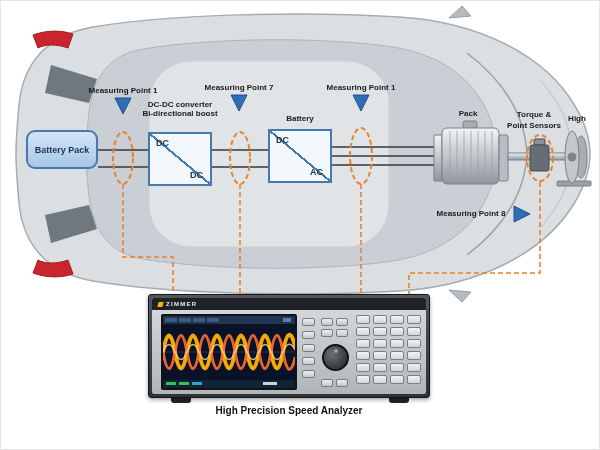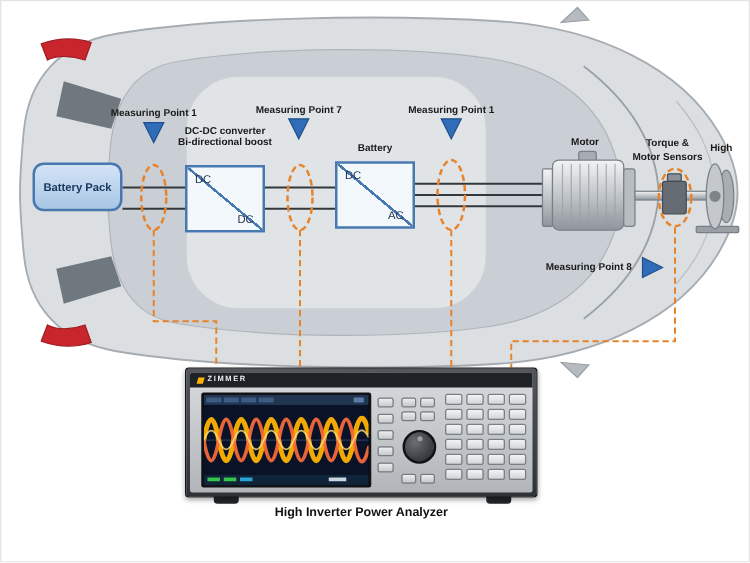--- a/index.html
+++ b/index.html
@@ -11,21 +11,21 @@
 
   .box{position:absolute;z-index:2;border:2px solid #4878b0}
   .battery{left:25px;top:129px;width:72px;height:39px;border-radius:9px;
     background:linear-gradient(180deg,#d4e4f5,#a8c6e6);
     display:flex;align-items:center;justify-content:center;
     font-weight:bold;font-size:9px;color:#17365d;text-align:center}
   .conv{background-color:#f3f8fc;
     background-image:linear-gradient(to top right,transparent calc(50% - 1px),#4878b0 calc(50% - 1px),#4878b0 calc(50% + 1px),transparent calc(50% + 1px))}
   .dcdc{left:147px;top:131px;width:64px;height:54px}
   .inverter{left:267px;top:128px;width:64px;height:54px}
-  .port{position:absolute;font-weight:normal;font-size:9px;color:#22364e}
+  .port{position:absolute;font-weight:bold;font-size:9px;color:#22364e}
   .port.tl{top:4px;left:6px}
   .port.br{bottom:4px;right:7px}
 
   
   .analyzer{position:absolute;left:147px;top:293px;width:282px;height:104px;z-index:2;
     background:linear-gradient(180deg,#53565b,#2e3136);border:1px solid #141619;border-radius:3px;
     box-shadow:0 2px 4px rgba(0,0,0,.35)}
   .panel{position:absolute;left:3px;right:3px;top:3px;bottom:3px;border-radius:2px;
     background:linear-gradient(180deg,#d9dbdd,#b1b5b9)}
   .an-top{position:absolute;left:0;right:0;top:0;height:12px;background:#1f2227;
@@ -154,23 +154,23 @@
   </div>
 
   <div class="lbl" style="left:74px;top:85px;width:96px">Measuring Point 1</div>
   <div class="lbl" style="left:190px;top:82px;width:96px">Measuring Point 7</div>
   <div class="lbl" style="left:312px;top:82px;width:96px">Measuring Point 1</div>
   <div class="lbl" style="left:430px;top:208px;width:80px">Measuring Point 8</div>
 
   <div class="lbl" style="left:129px;top:108px;width:100px">Bi-directional boost</div>
   <div class="lbl" style="left:129px;top:99px;width:100px">DC-DC converter</div>
   <div class="lbl" style="left:269px;top:113px;width:60px">Battery</div>
-  <div class="lbl" style="left:437px;top:108px;width:60px">Motor</div>
+  <div class="lbl" style="left:437px;top:108px;width:60px">Pack</div>
   <div class="lbl" style="left:500px;top:109px;width:66px">Torque &amp;</div>
-  <div class="lbl" style="left:500px;top:120px;width:66px">Motor Sensors</div>
+  <div class="lbl" style="left:500px;top:120px;width:66px">Point Sensors</div>
   <div class="lbl" style="left:556px;top:113px;width:40px">High</div>
 
   <div class="foot" style="left:170px;top:396px"></div>
   <div class="foot" style="left:388px;top:396px"></div>
 
   <div class="analyzer">
     <div class="panel">
       <div class="an-top">
         <span class="logo"></span>
         <span class="brand">ZIMMER</span>
@@ -239,14 +239,14 @@
           <div class="key"></div>
           <div class="key"></div>
           <div class="key"></div>
           <div class="key"></div>
           <div class="key"></div>
           <div class="key"></div>
         </div>
     </div>
   </div>
 
-  <div class="caption">High Inverter Power Analyzer</div>
+  <div class="caption">High Precision Speed Analyzer</div>
 </div>
 
 </body></html>

